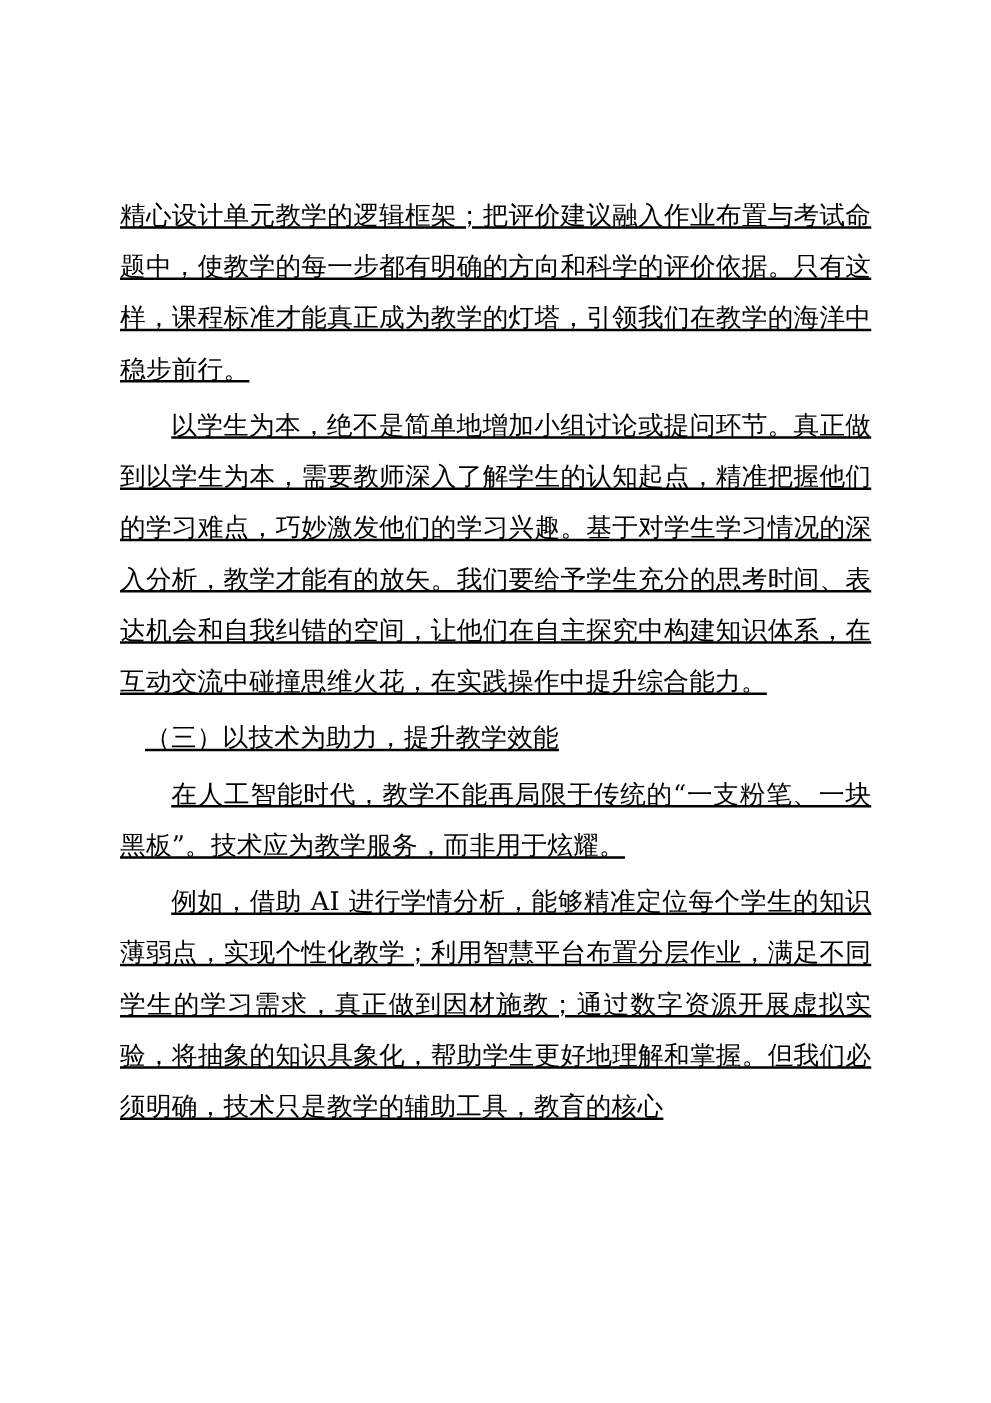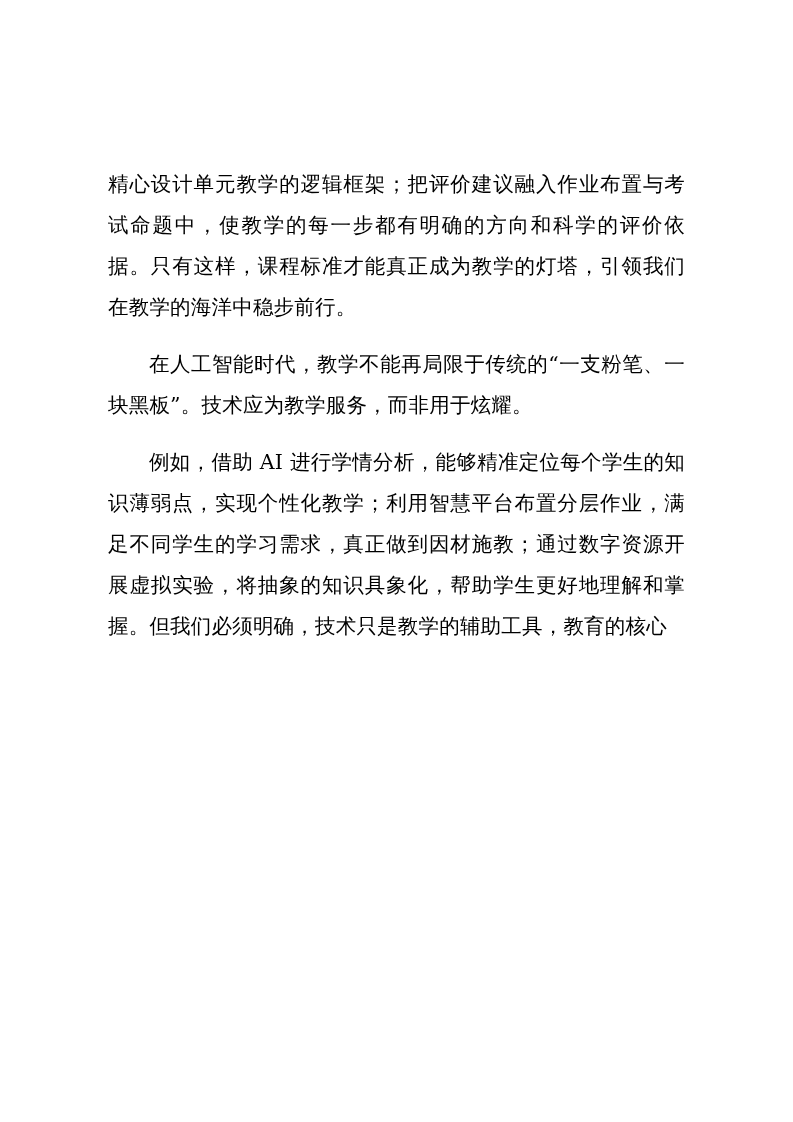--- a/index.html
+++ b/index.html
@@ -23,36 +23,39 @@
     background: #ffffff;
   }
   .doc-body {
     font-size: 20.5px;
     line-height: 41px;
     text-align: justify;
     text-justify: inter-ideograph;
     letter-spacing: 0.2px;
   }
   .para {
-    margin: 16px;
+    margin: 4px;
     text-indent: 0;
     white-space: pre-wrap;
+    text-decoration: underline;
   }
   .para + .para {
     margin-top: 0px;
   }
   .indent2 {
     text-indent: 41px;
   }
   .indent1 {
     text-indent: 20px;
   }
 </style>
 </head>
 <body>
 
 <div class="page">
   <div class="doc-body">
     <p class="para">精心设计单元教学的逻辑框架；把评价建议融入作业布置与考试命题中，使教学的每一步都有明确的方向和科学的评价依据。只有这样，课程标准才能真正成为教学的灯塔，引领我们在教学的海洋中稳步前行。</p>
+    <p class="para indent2">以学生为本，绝不是简单地增加小组讨论或提问环节。真正做到以学生为本，需要教师深入了解学生的认知起点，精准把握他们的学习难点，巧妙激发他们的学习兴趣。基于对学生学习情况的深入分析，教学才能有的放矢。我们要给予学生充分的思考时间、表达机会和自我纠错的空间，让他们在自主探究中构建知识体系，在互动交流中碰撞思维火花，在实践操作中提升综合能力。</p>
+    <p class="para indent1">（三）以技术为助力，提升教学效能</p>
     <p class="para indent2">在人工智能时代，教学不能再局限于传统的“一支粉笔、一块黑板”。技术应为教学服务，而非用于炫耀。</p>
     <p class="para indent2">例如，借助 AI 进行学情分析，能够精准定位每个学生的知识薄弱点，实现个性化教学；利用智慧平台布置分层作业，满足不同学生的学习需求，真正做到因材施教；通过数字资源开展虚拟实验，将抽象的知识具象化，帮助学生更好地理解和掌握。但我们必须明确，技术只是教学的辅助工具，教育的核心</p>
   </div>
 </div>
 
 </body></html>

